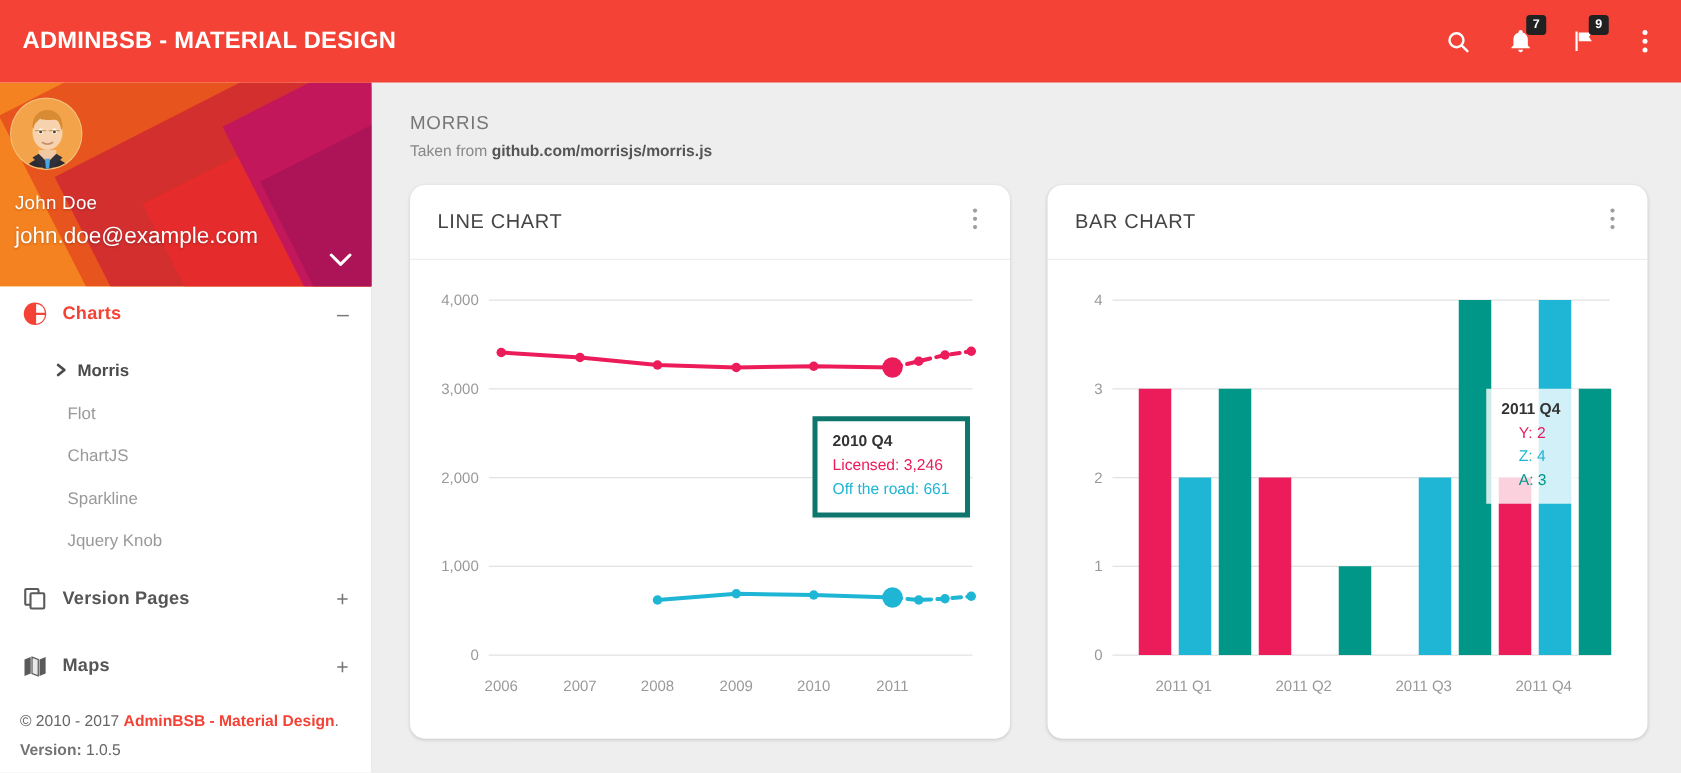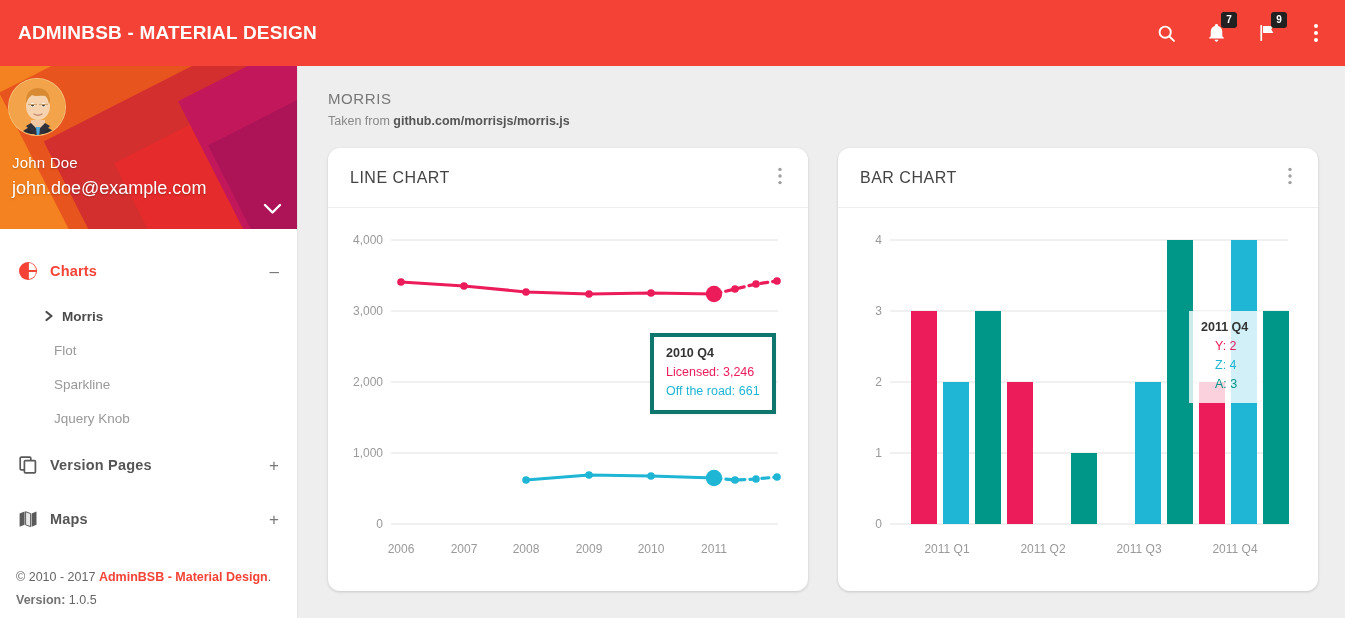--- a/index.html
+++ b/index.html
@@ -88,21 +88,21 @@
     position: absolute; left: 12px; top: 112px;
     color: #fff; font-size: 18px;
     text-shadow: 0 1px 2px rgba(0,0,0,.25);
   }
   .user-caret {
     position: absolute; right: 16px; bottom: 10px;
     cursor: pointer;
   }
 
   
-  .menu { padding-top: 20px; }
+  .menu { padding-top: 0; }
   .menu-item {
     display: flex; align-items: center;
     height: 44px; padding: 0 18px 0 16px;
     cursor: pointer;
   }
   .menu-icon {
     width: 24px; height: 24px; flex: 0 0 24px;
     display: flex; align-items: center; justify-content: center;
     margin-right: 10px;
   }
@@ -295,20 +295,23 @@
           <svg width="11" height="12" viewBox="0 0 11 12" fill="none" stroke="#4b4b4b" stroke-width="2.2" stroke-linecap="round" stroke-linejoin="round">
               <polyline points="2.5,2 7.5,6 2.5,10"></polyline>
             </svg>
         </span>
         <span>Morris</span>
       </div>
       <div class="submenu-item">
         <span>Flot</span>
       </div>
       <div class="submenu-item">
+        <span>ChartJS</span>
+      </div>
+      <div class="submenu-item">
         <span>Sparkline</span>
       </div>
       <div class="submenu-item">
         <span>Jquery Knob</span>
       </div>
     </div>
 
     <div class="menu-item" style="margin-top:6px;">
       <span class="menu-icon">
         <svg width="20" height="20" viewBox="0 0 20 20" fill="none" stroke="#5a5a5a" stroke-width="1.7">

